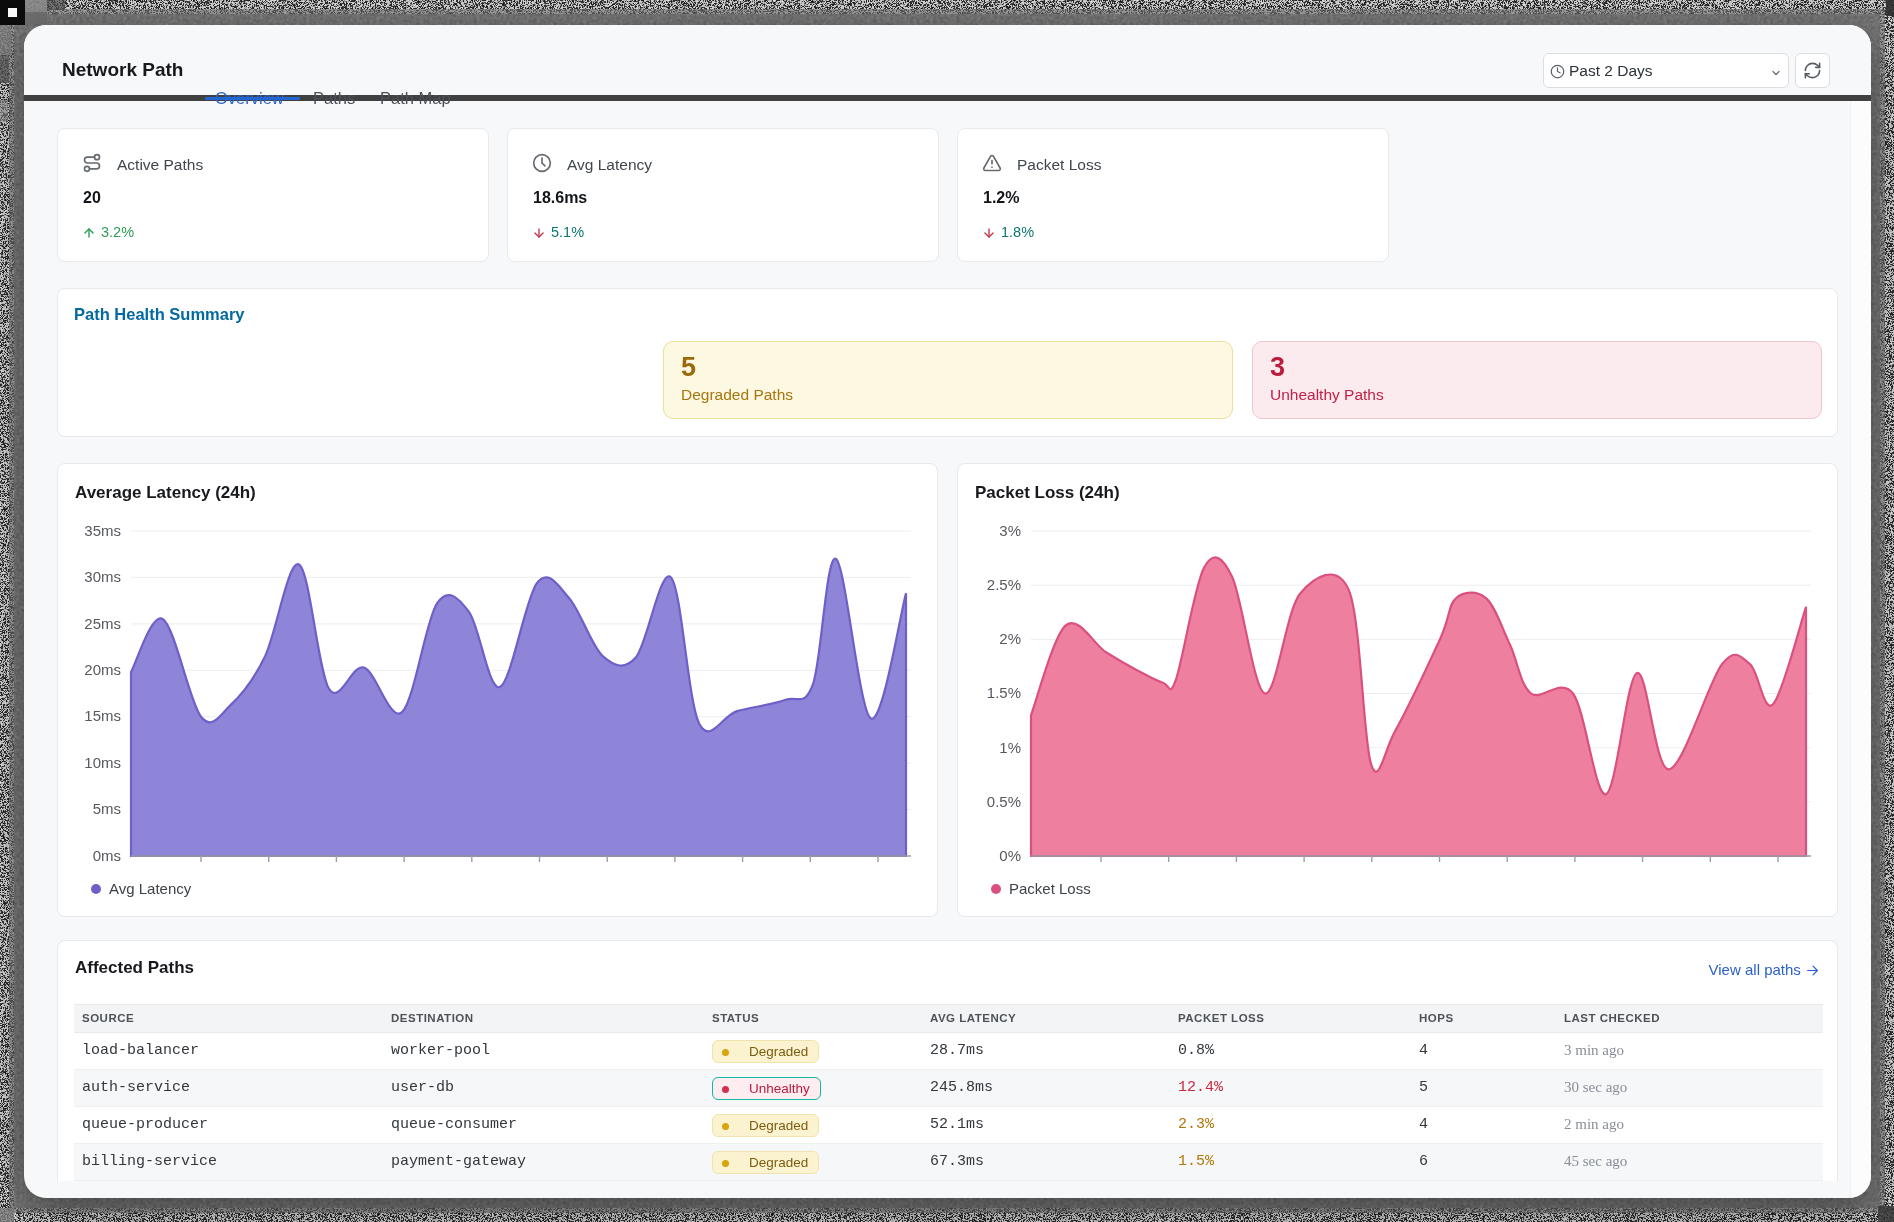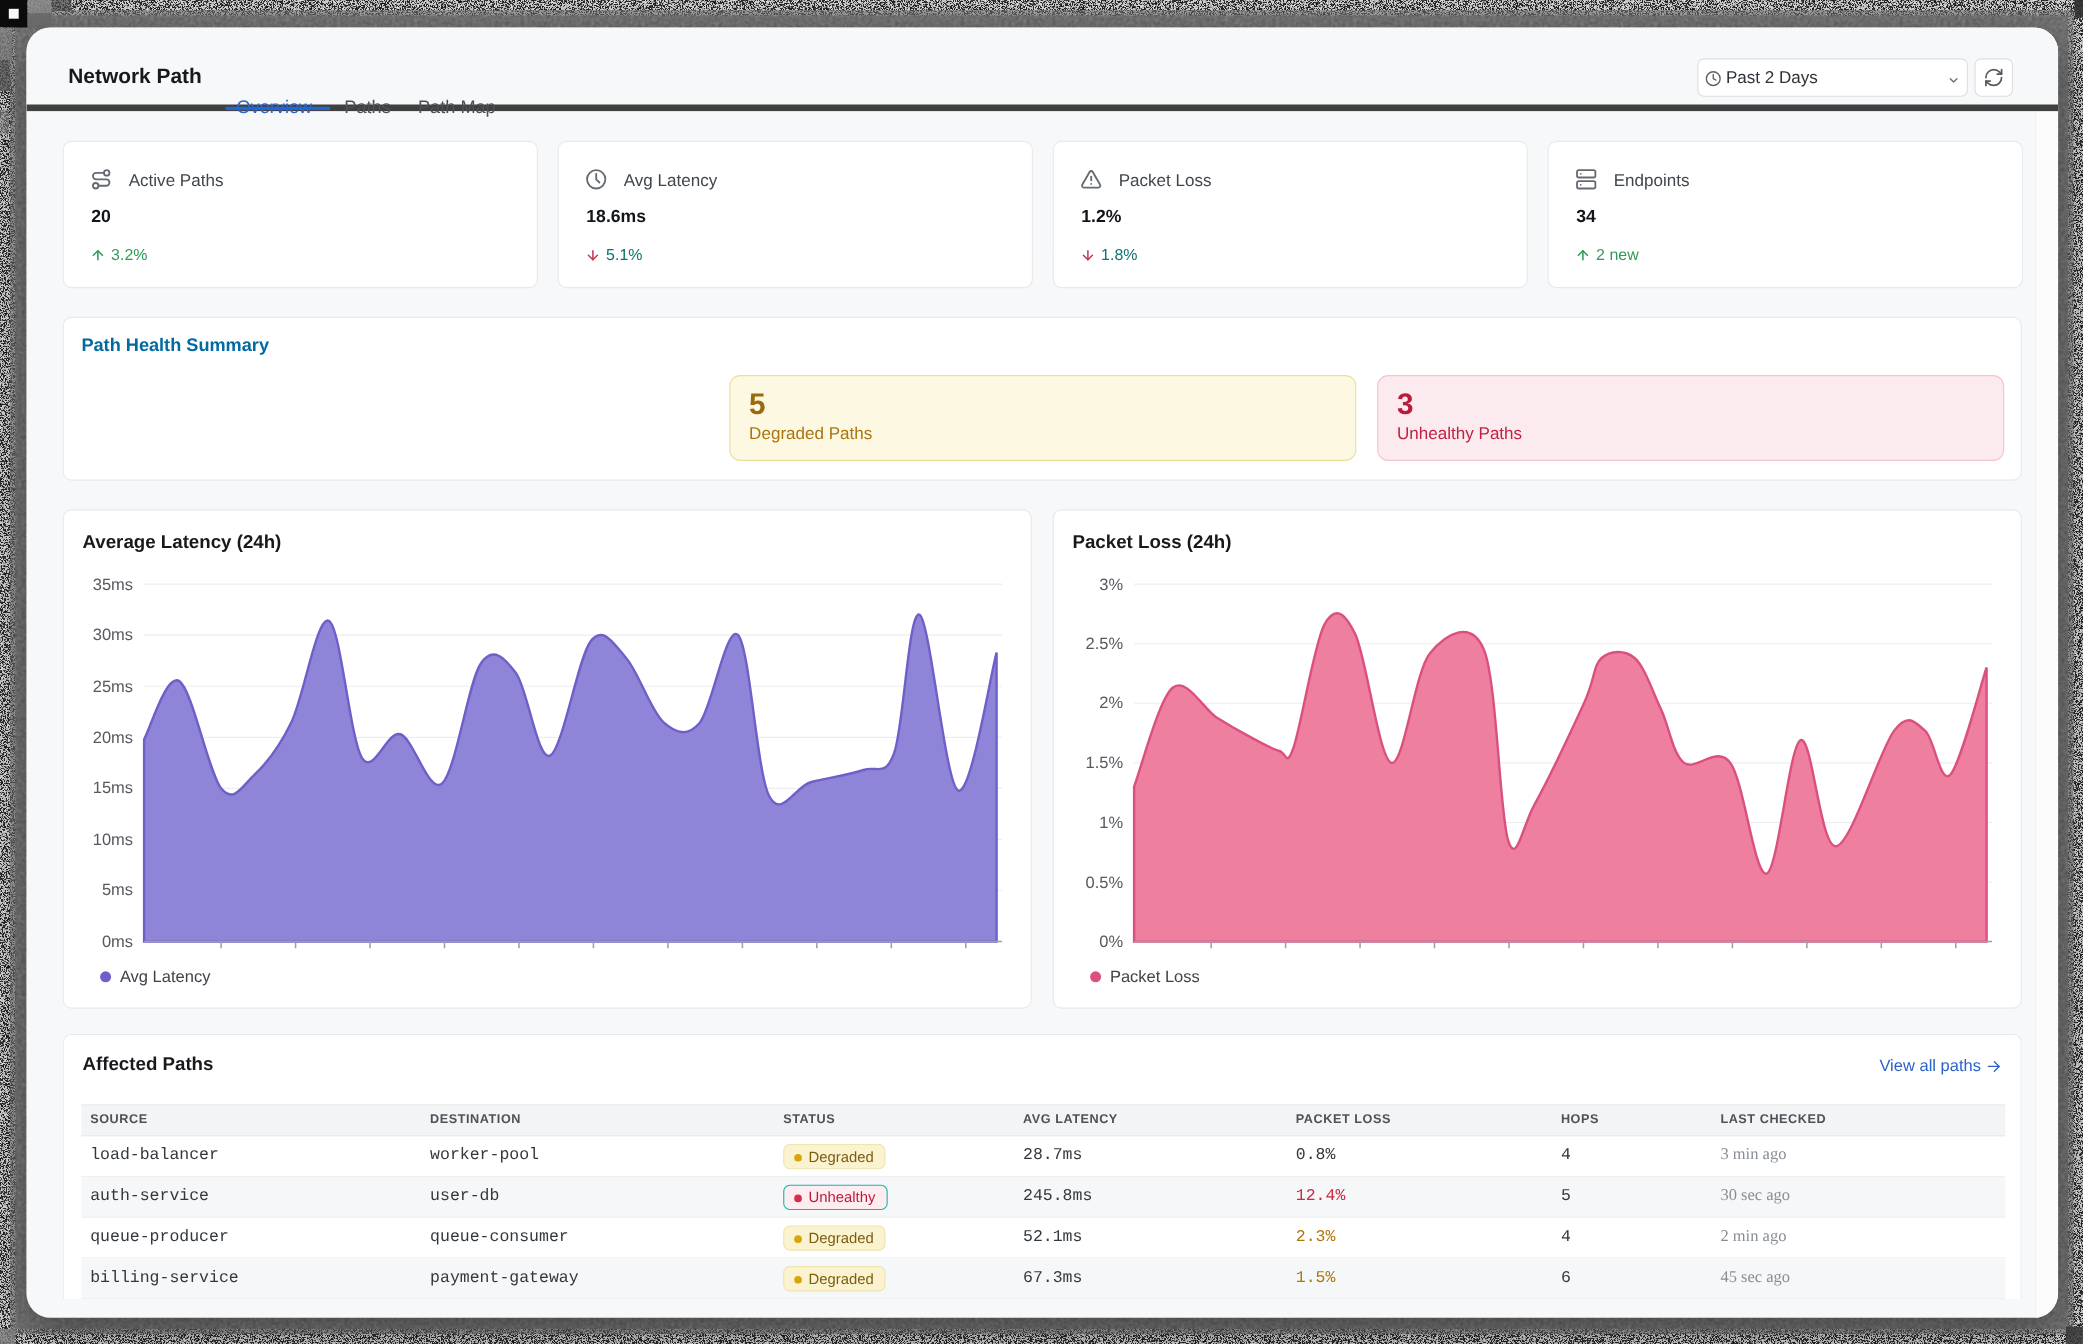--- a/index.html
+++ b/index.html
@@ -52,21 +52,21 @@
 .tcard h2 { position:absolute; left:17px; top:17px; font-size:17px; font-weight:700; color:#17191d; }
 .viewall { position:absolute; right:17px; top:20px; font-size:15px; color:#2b62c9; }
 .thead { position:absolute; left:16px; top:63px; width:1749px; height:29px; background:#f3f4f6; border-top:1px solid #e7e9eb; border-bottom:1px solid #e7e9eb; }
 .th { position:absolute; top:7px; font-size:11.5px; font-weight:700; color:#4c5258; letter-spacing:.5px; }
 .trow { position:absolute; left:16px; width:1749px; height:37px; font-family:"Liberation Mono", monospace; font-size:15px; color:#33383e; }
 .trow.alt { background:#f6f7f8; }
 .trow .c { position:absolute; top:9px; }
 .r1{top:92px} .r2{top:129px} .r3{top:166px} .r4{top:203px}
 .trow { border-bottom:1px solid #edeff1; }
 .col0{left:8px}.col1{left:317px}.col2{left:638px}.col3{left:856px}.col4{left:1104px}.col5{left:1345px}.col6{left:1490px}
-.pill { position:absolute; top:7px; height:23px; line-height:21px; border-radius:6px; font-family:"Liberation Sans",sans-serif; font-size:13.5px; padding:0 10px 0 22px; }
+.pill { position:absolute; top:7px; height:23px; line-height:21px; border-radius:6px; font-family:"Liberation Sans",sans-serif; font-size:13.5px; padding:0 10px 0 36px; }
 .pill .pd { position:absolute; left:9px; top:8px; width:7px; height:7px; border-radius:50%; }
 .pill.deg { background:#fbf3cf; border:1px solid #efe4ad; color:#7c5c10; }
 .pill.deg .pd { background:#d9a50c; }
 .pill.unh { background:#fdedf0; border:1px solid #14b8a6; color:#bb1b3d; }
 .pill.unh .pd { background:#d62e4e; }
 .ago { font-family:Liberation Serif, serif; color:#888e97; }
 .amber { color:#b07708; } .redv { color:#c92a42; }
 </style>
 </head>
 <body>
@@ -165,34 +165,20 @@
         <path d="M12 9v4"></path>
         <path d="M12 17h.01"></path>
       </svg>
     <span class="lbl">Packet Loss</span>
     <div class="val">1.2%</div>
     <div class="delta down"><svg width="14" height="14" viewBox="0 0 24 24" fill="none" stroke="#c13a51" stroke-width="2.4" stroke-linecap="round" stroke-linejoin="round">
           <line x1="12" y1="5" x2="12" y2="19"></line>
           <polyline points="19 12 12 19 5 12"></polyline>
         </svg>1.8%</div>
   </div>
-  <div class="scard s4">
-    <svg class="ic" viewBox="0 0 24 24" fill="none" stroke="#666b71" stroke-width="2" stroke-linecap="round" stroke-linejoin="round">
-        <rect width="20" height="8" x="2" y="2" rx="2" ry="2"></rect>
-        <rect width="20" height="8" x="2" y="14" rx="2" ry="2"></rect>
-        <line x1="6" x2="6.01" y1="6" y2="6"></line>
-        <line x1="6" x2="6.01" y1="18" y2="18"></line>
-      </svg>
-    <span class="lbl">Endpoints</span>
-    <div class="val">34</div>
-    <div class="delta up"><svg width="14" height="14" viewBox="0 0 24 24" fill="none" stroke="#2e9b56" stroke-width="2.4" stroke-linecap="round" stroke-linejoin="round">
-          <line x1="12" y1="19" x2="12" y2="5"></line>
-          <polyline points="5 12 12 5 19 12"></polyline>
-        </svg>2 new</div>
-  </div>
 
   <div class="hcard">
     <h2>Path Health Summary</h2>
     <div class="hbox hb2">
         <div class="num">5</div>
         <div class="cap">Degraded Paths</div>
       </div>
     <div class="hbox hb3">
         <div class="num">3</div>
         <div class="cap">Unhealthy Paths</div>

